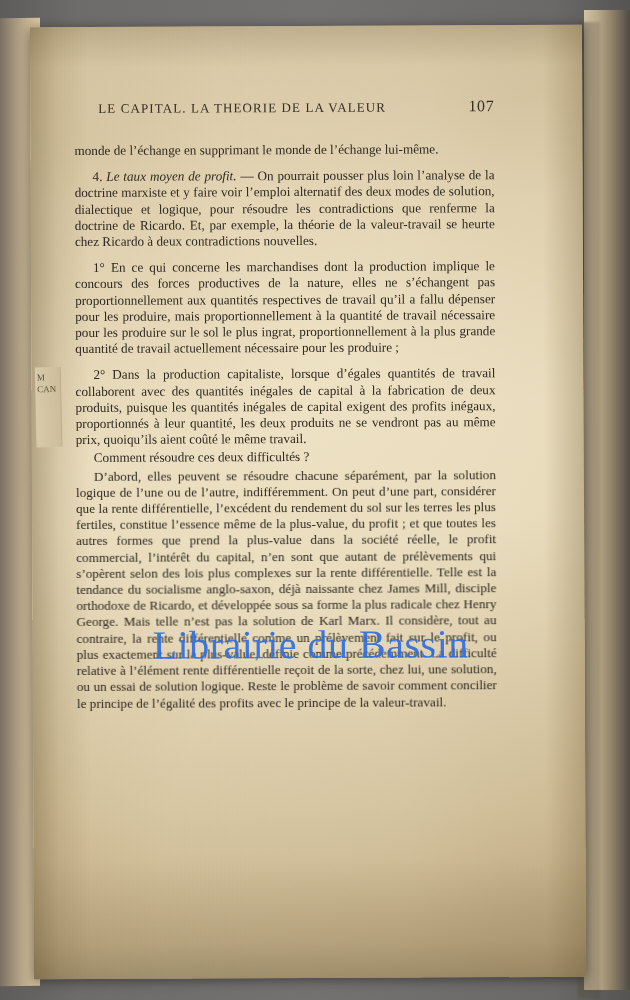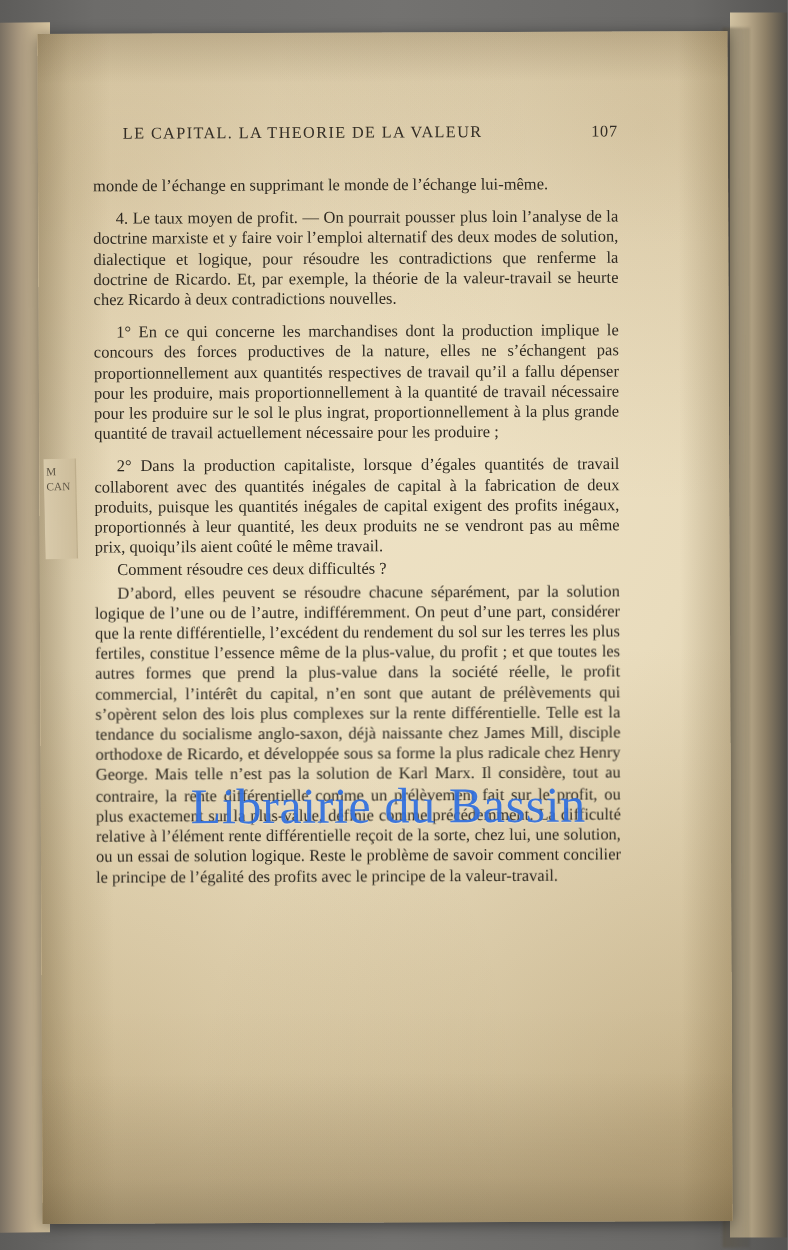--- a/index.html
+++ b/index.html
@@ -136,36 +136,36 @@
     padding-left: 24px;
   }
   .running-head .title {
     font-variant: small-caps;
     text-transform: uppercase;
     font-size: 13px;
     letter-spacing: 1.1px;
     color: #332d25;
   }
   .running-head .folio {
-    font-size: 13px;
+    font-size: 16px;
     letter-spacing: 0.6px;
     color: #332d25;
   }
 
   p.body {
     margin: 0 0 2px 0;
     font-size: 13.2px;
     line-height: 16.2px;
     text-align: justify;
     text-justify: inter-word;
     color: #2e2921;
     hyphens: manual;
   }
   p.body.indent { text-indent: 18px; }
-  .it { }
+  .it { font-style: italic; }
 
   
   .watermark {
     position: absolute;
     left: 120px;
     top: 595px;
     font-size: 40px;
     letter-spacing: 0.5px;
     color: #2f6fe0;
     opacity: 0.92;

